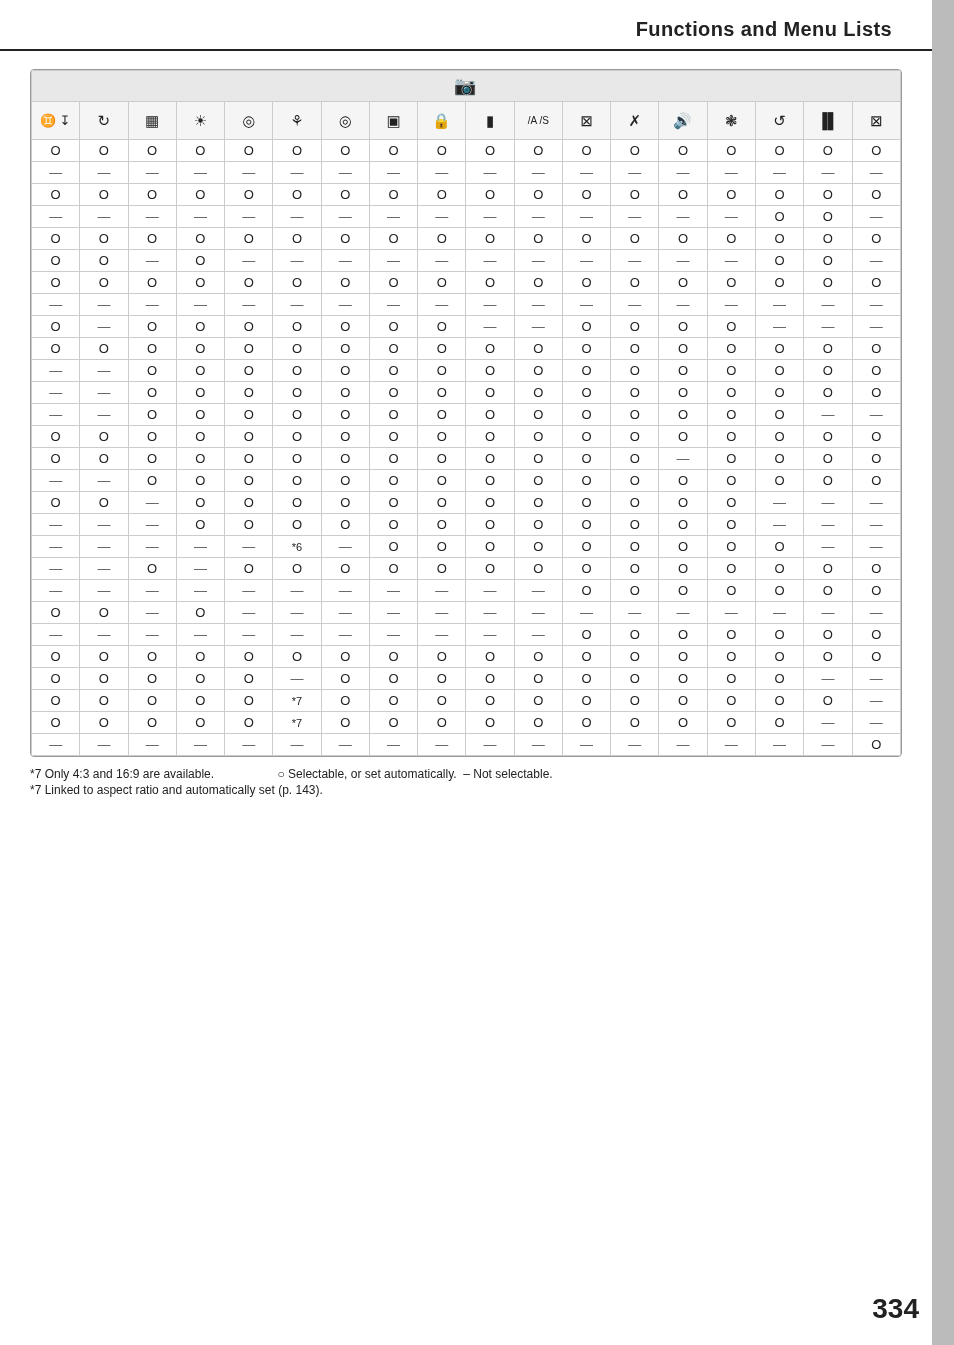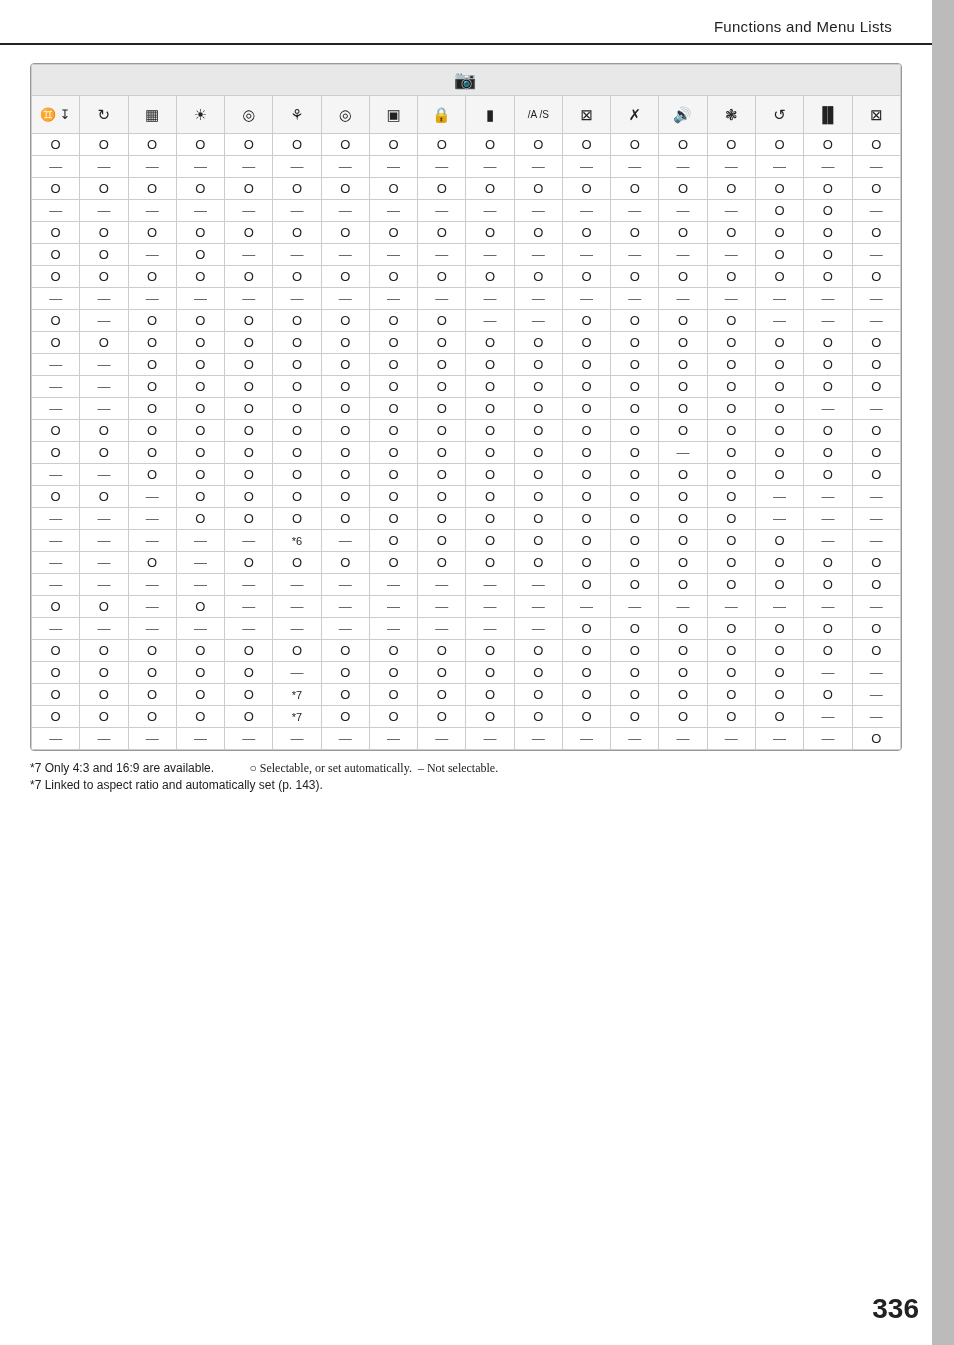--- a/index.html
+++ b/index.html
@@ -25,22 +25,22 @@
 
     
     .page-header {
       display: flex;
       justify-content: flex-end;
       padding: 18px 40px 8px 30px;
       border-bottom: 2px solid #222;
       margin-right: 22px;
     }
     .page-title {
-      font-weight: normal;
-      font-size: 15px;
+      font-weight: bold;
+      font-size: 20px;
       letter-spacing: 0.02em;
       padding-left: 28px;
     }
 
     
     .main-content {
       padding: 10px 30px 20px 30px;
       margin-right: 22px;
     }
 
@@ -86,22 +86,21 @@
 
     
     .footnotes {
       margin-top: 10px;
       font-size: 12px;
       color: #222;
     }
     .footnotes p { margin-bottom: 2px; }
     .footnotes .legend {
       display: inline-block;
-      margin-left: 32px;
-      font-family: Liberation Serif, serif;
+      margin-left: 60px;
     }
 
     
     .page-number {
       position: absolute;
       bottom: 20px;
       right: 35px;
       font-size: 28px;
       font-weight: bold;
       color: #222;
@@ -719,13 +718,13 @@
     <p>
       <span>*7 Only 4:3 and 16:9 are available.</span>
       <span class="legend">
         <span>○ Selectable, or set automatically.</span>&nbsp;&nbsp;<span>– Not selectable.</span>
       </span>
     </p>
     <p>*7 Linked to aspect ratio and automatically set (p. 143).</p>
   </div>
 </div>
 
-<div class="page-number">336</div>
+<div class="page-number">334</div>
 
 </body></html>

